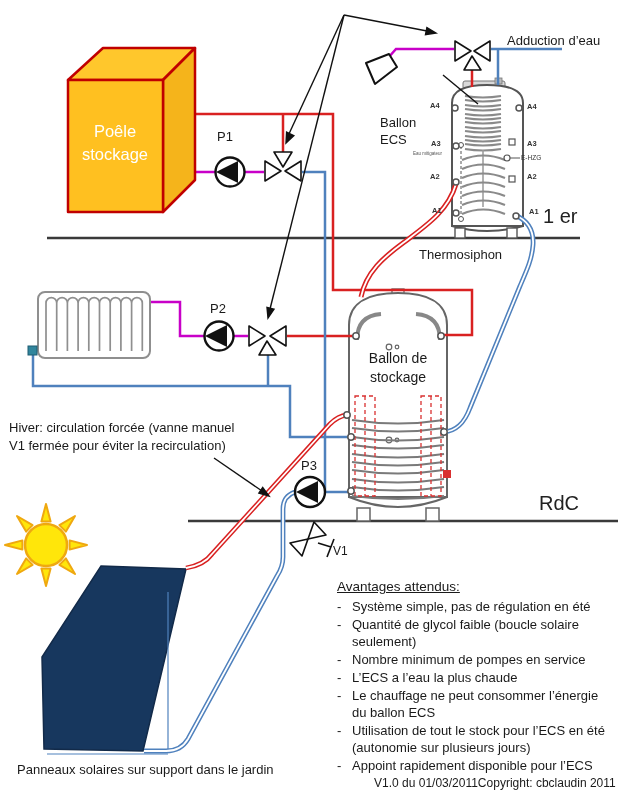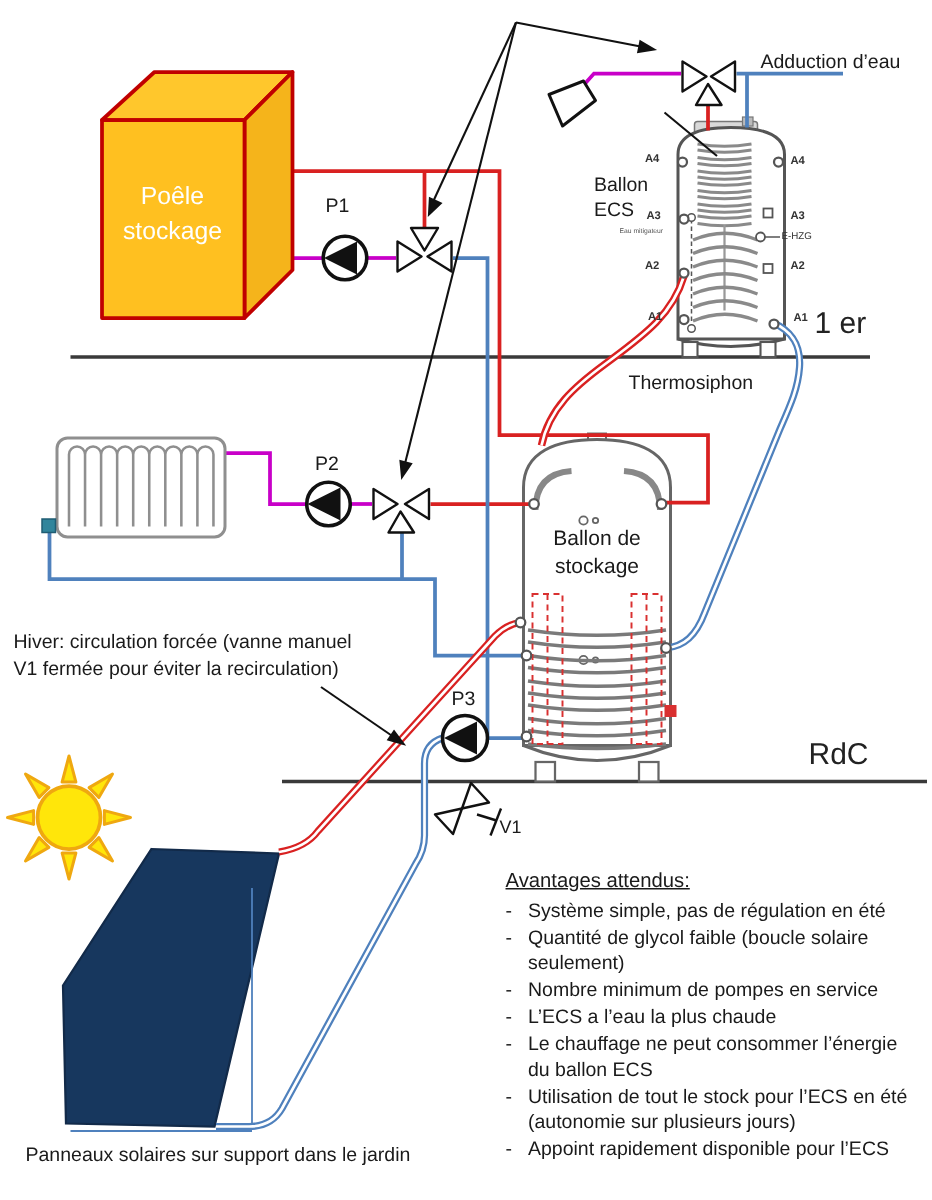--- a/index.html
+++ b/index.html
@@ -211,21 +211,21 @@
 </svg>
 
 <div class="lbl fs13" style="left:507px;top:33px;">Adduction d’eau</div>
 
 <div class="lbl poele" style="left:66px;top:120px;">
   <div>Poêle</div>
   <div>stockage</div>
 </div>
 
 <div class="lbl fs13" style="left:217px;top:129px;">P1</div>
-<div class="lbl fs13 ecslbl" style="left:396px;top:114px;">
+<div class="lbl fs13 ecslbl" style="left:380px;top:114px;">
   <div>Ballon</div>
   <div>ECS</div>
 </div>
 <div class="lbl floorlbl" style="left:543px;top:205px;">1 er</div>
 
 <div class="lbl fs13" style="left:210px;top:301px;">P2</div>
 <div class="lbl fs13" style="left:419px;top:247px;">Thermosiphon</div>
 
 <div class="lbl tanklbl" style="left:353px;top:349px;">
   <div>Ballon de</div>
@@ -270,20 +270,21 @@
         <span class="txt">Utilisation de tout le stock pour l’ECS en été
 (autonomie sur plusieurs jours)</span>
       </div>
       <div class="adv-item">
         <span class="dash">-</span>
         <span class="txt">Appoint rapidement disponible pour l’ECS</span>
       </div>
     </div>
 
 <div class="lbl fs13" style="left:17px;top:762px;">Panneaux solaires sur support dans le jardin</div>
+<div class="lbl footer" style="left:374px;top:776px;">V1.0 du 01/03/2011Copyright: cbclaudin 2011</div>
 
 <div class="lbl portlbl" style="left:430px;top:101px;">A4</div>
 <div class="lbl portlbl" style="left:431px;top:139px;">A3</div>
 <div class="lbl portlbl" style="left:430px;top:172px;">A2</div>
 <div class="lbl portlbl" style="left:432px;top:206px;">A1</div>
 <div class="lbl portlbl" style="left:527px;top:102px;">A4</div>
 <div class="lbl portlbl" style="left:527px;top:139px;">A3</div>
 <div class="lbl portlbl" style="left:527px;top:172px;">A2</div>
 <div class="lbl portlbl" style="left:529px;top:207px;">A1</div>
 <div class="lbl ehzg" style="left:521px;top:154px;">E-HZG</div>

